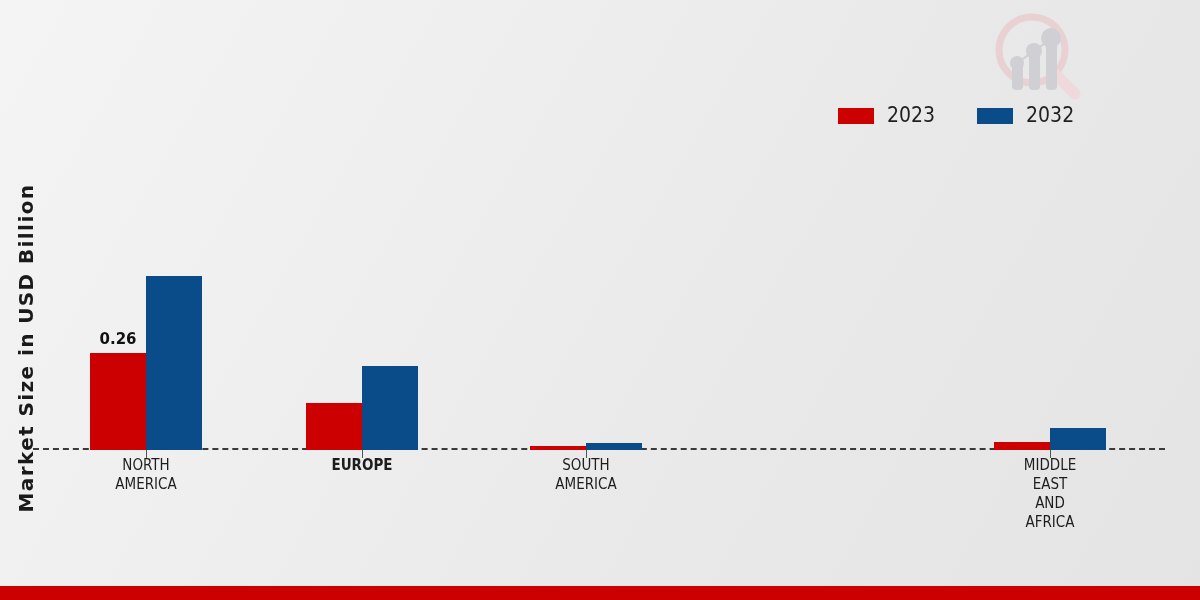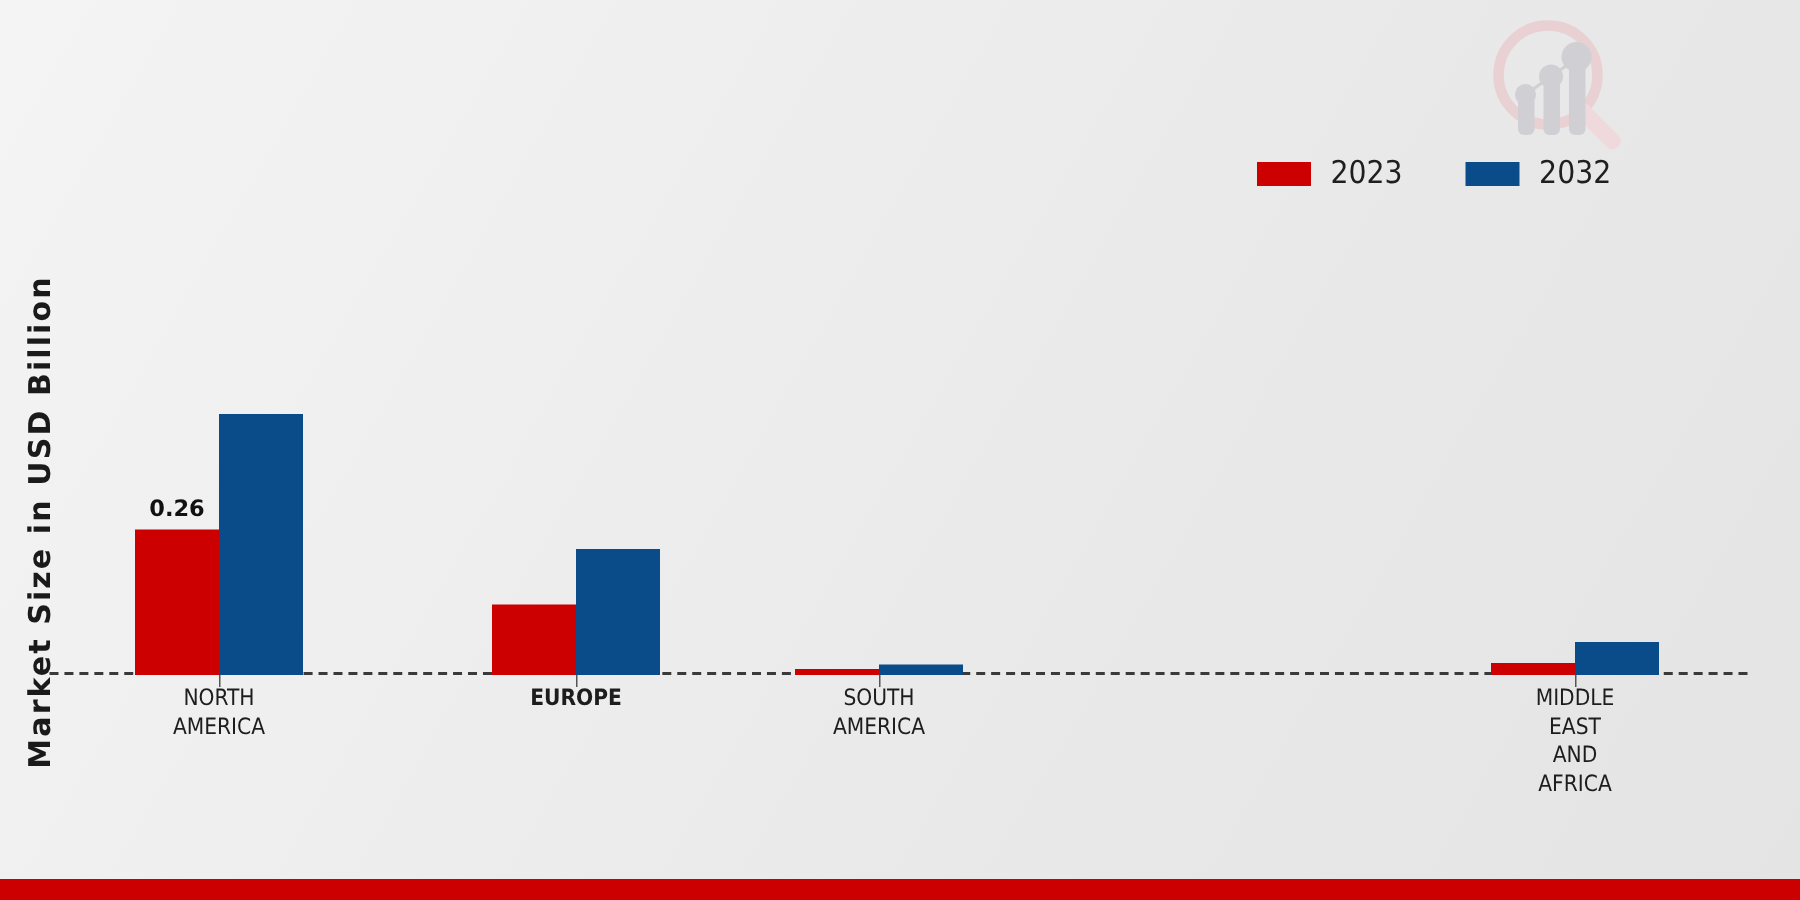--- a/index.html
+++ b/index.html
@@ -221,21 +221,21 @@
         <div class="bar red" style="height:97px;">
           <span class="bar-value">0.26</span>
         </div>
         <div class="bar blue" style="height:174px;"></div>
       </div>
       <div class="tick"></div>
       <div class="cat-label">NORTH
 AMERICA</div>
     </div>
 
-    <div class="group" style="left:238px;width:226px;font-weight:bold;">
+    <div class="group" style="left:216px;width:226px;font-weight:bold;">
       <div class="bars">
         <div class="bar red" style="height:47px;"></div>
         <div class="bar blue" style="height:84px;"></div>
       </div>
       <div class="tick"></div>
       <div class="cat-label">EUROPE</div>
     </div>
 
     <div class="group" style="left:440px;width:226px;">
       <div class="bars">

